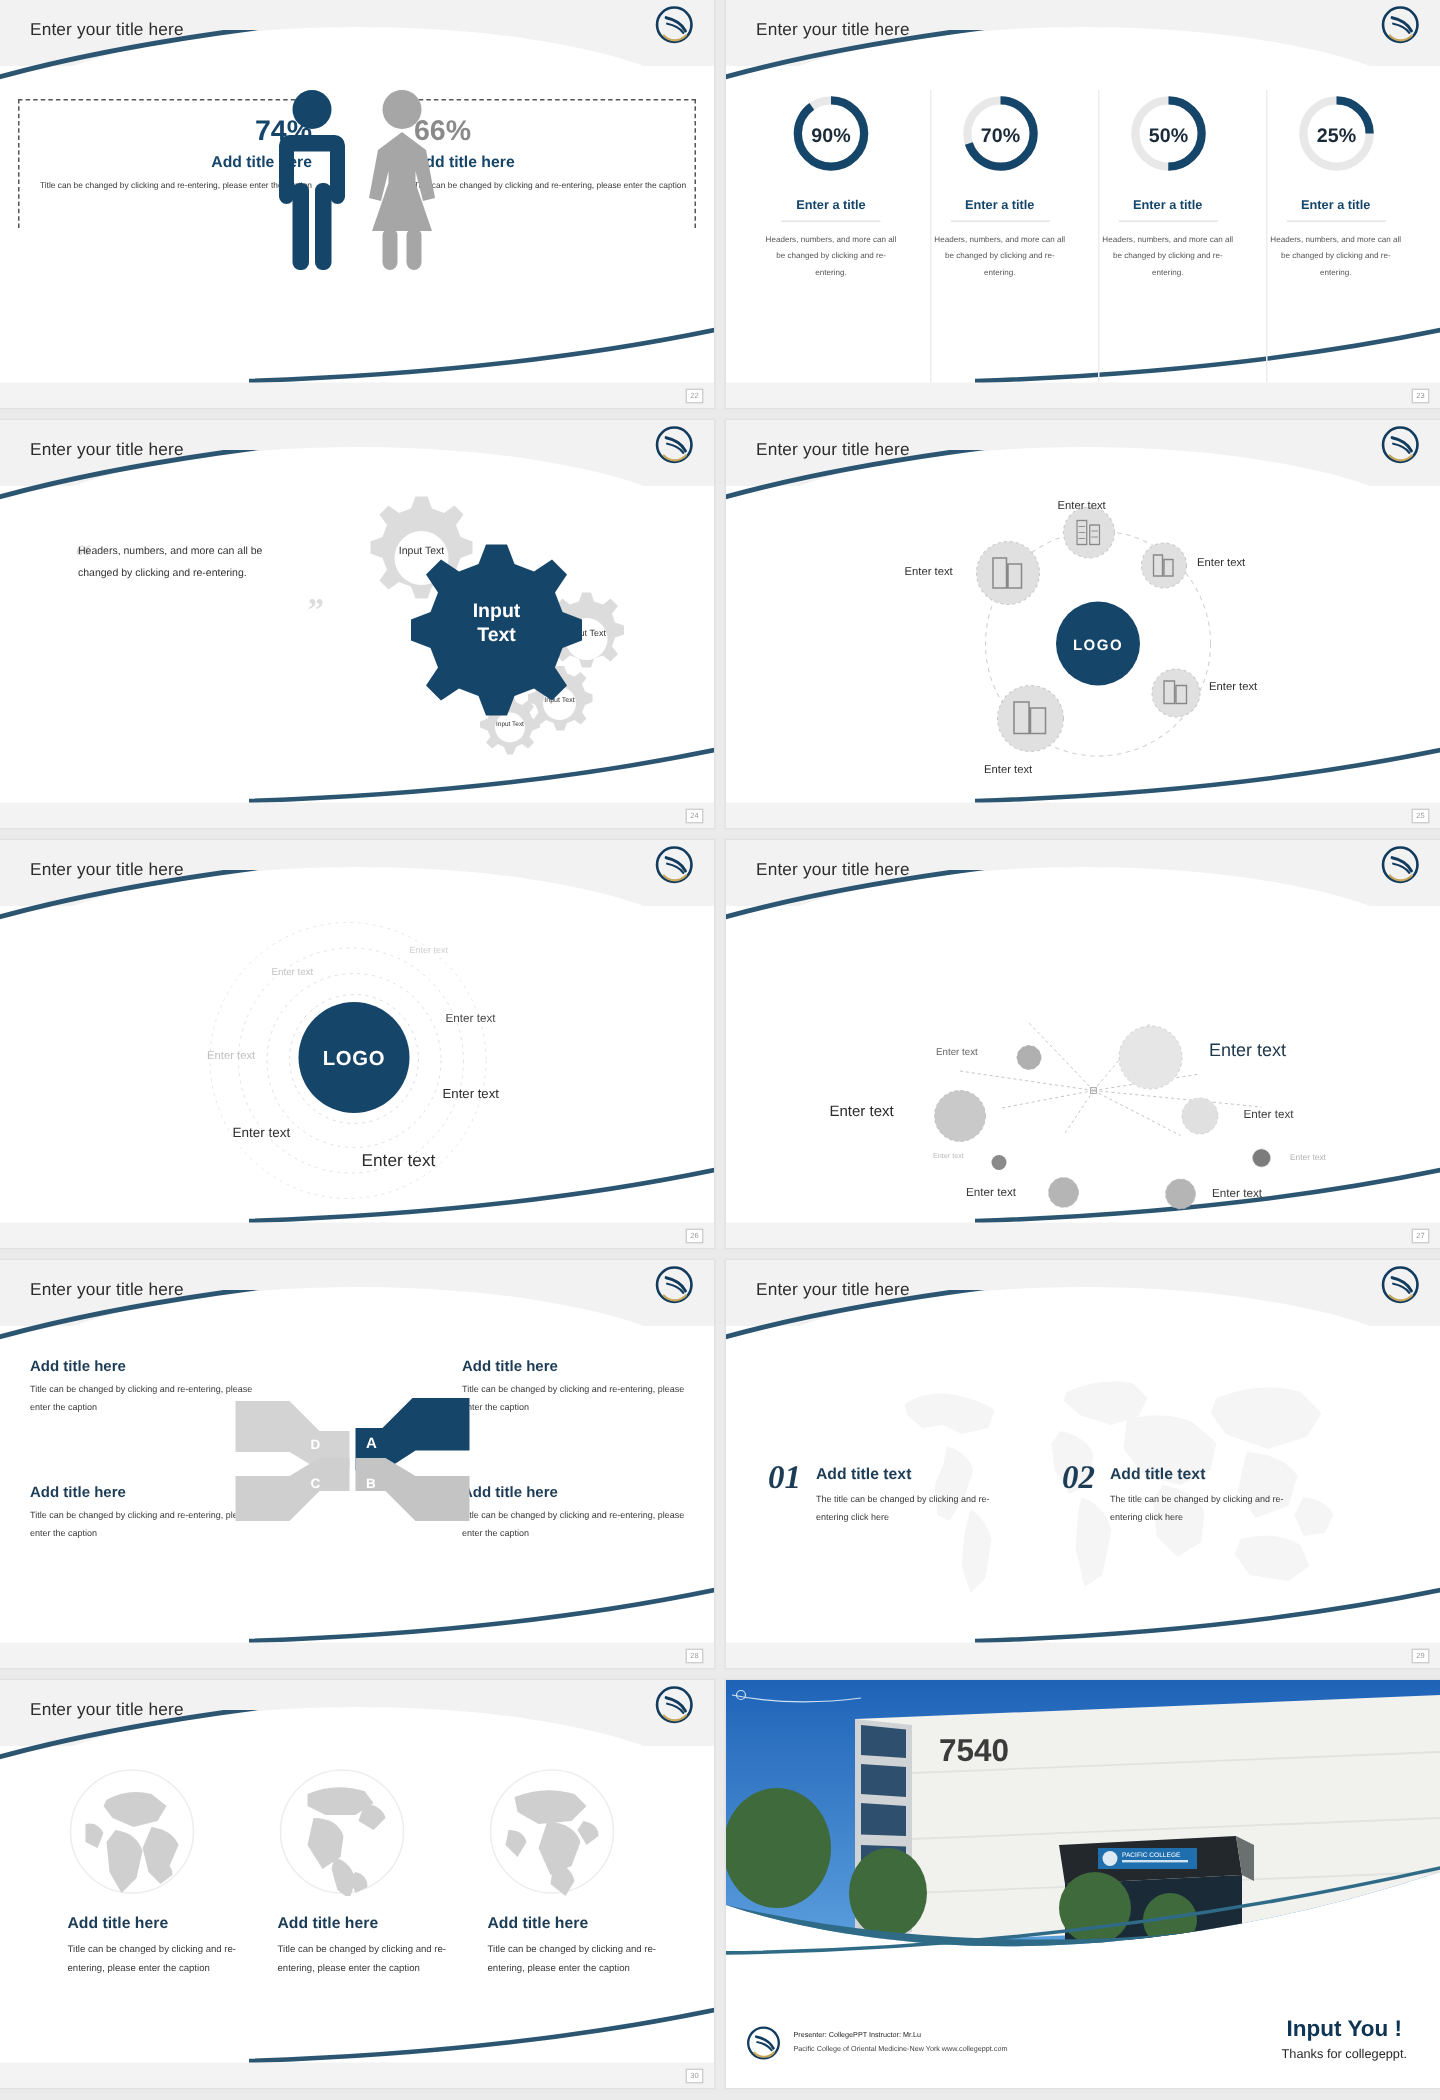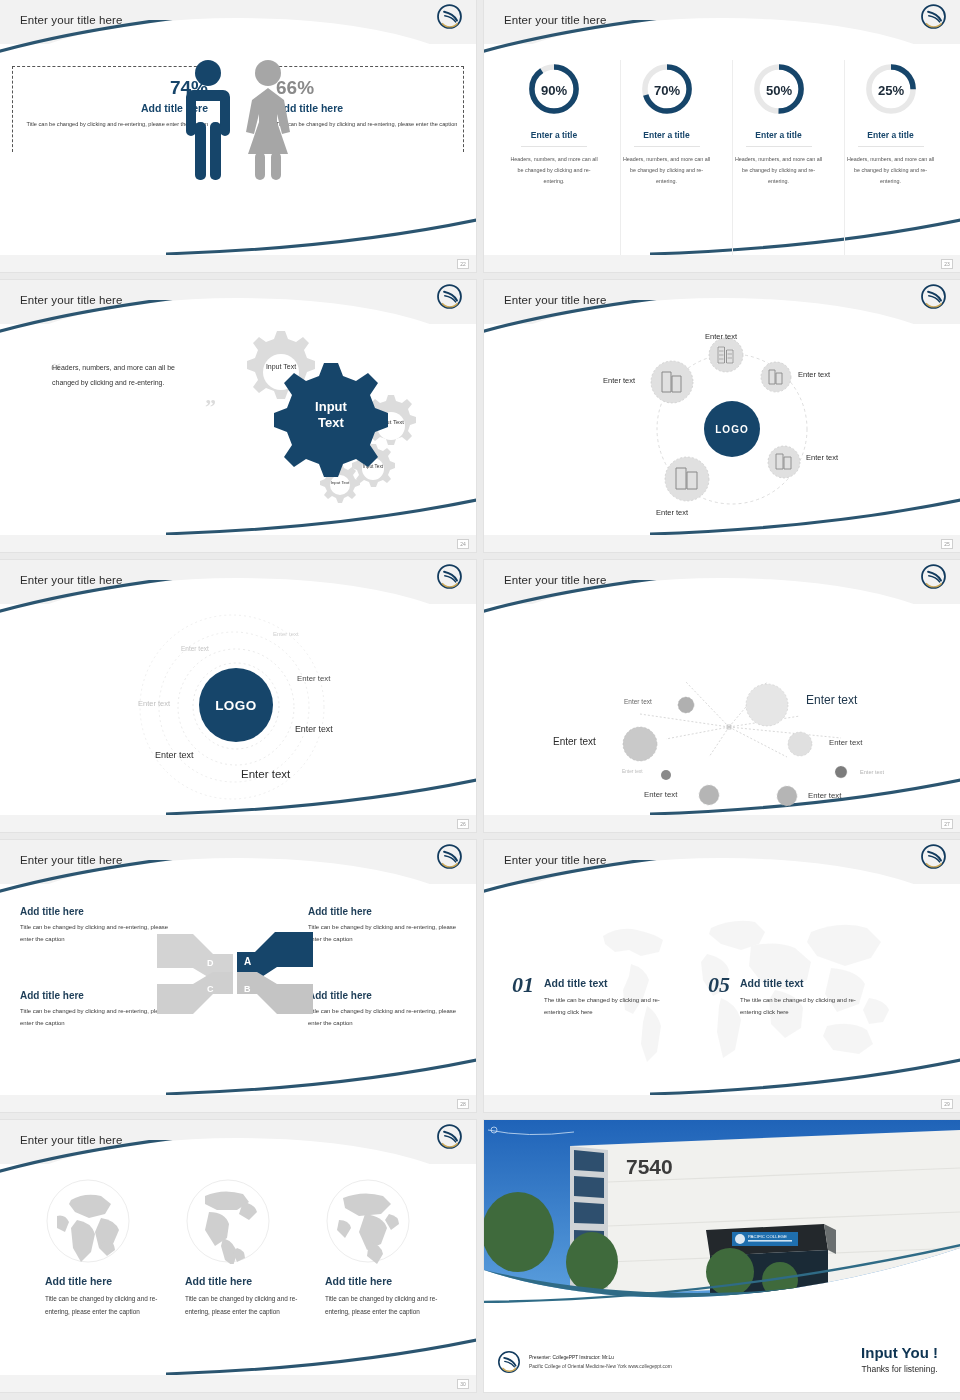--- a/index.html
+++ b/index.html
@@ -523,21 +523,21 @@
         </g>
       </svg>
       <div class="numblk" style="left:28px;">
         <div class="bignum">01</div>
         <div style="padding-top:5px;">
           <div class="addttl" style="font-size:10.5px;">Add title text</div>
           <div class="addcap" style="margin-top:6px; width:130px;">The title can be changed by clicking and re-entering click here</div>
         </div>
       </div>
       <div class="numblk" style="left:224px;">
-        <div class="bignum">05</div>
+        <div class="bignum">02</div>
         <div style="padding-top:5px;">
           <div class="addttl" style="font-size:10.5px;">Add title text</div>
           <div class="addcap" style="margin-top:6px; width:130px;">The title can be changed by clicking and re-entering click here</div>
         </div>
       </div>
     </div>
     <div class="footerbar"></div>
     <div class="pgnum">29</div>
   </div>
 
@@ -674,17 +674,17 @@
         <path d="M12 13 Q26 16 31 26" stroke="#123b5e" stroke-width="3" fill="none" stroke-linecap="round"></path>
         <path d="M13 19 Q24 21 29 28" stroke="#123b5e" stroke-width="2.2" fill="none" stroke-linecap="round"></path>
       </svg>
       <div>
         <div class="presenter">Presenter: CollegePPT   Instructor: Mr.Lu</div>
         <div class="presenter" style="color:#444;">Pacific College of Oriental Medicine-New York    www.collegeppt.com</div>
       </div>
     </div>
     <div style="position:absolute; right:22px; bottom:18px; text-align:center;">
       <div class="thanks-big">Input You !</div>
-      <div class="thanks-sub">Thanks for listening.</div>
+      <div class="thanks-sub">Thanks for collegeppt.</div>
     </div>
   </div>
 
 </div>
 
 </body></html>

